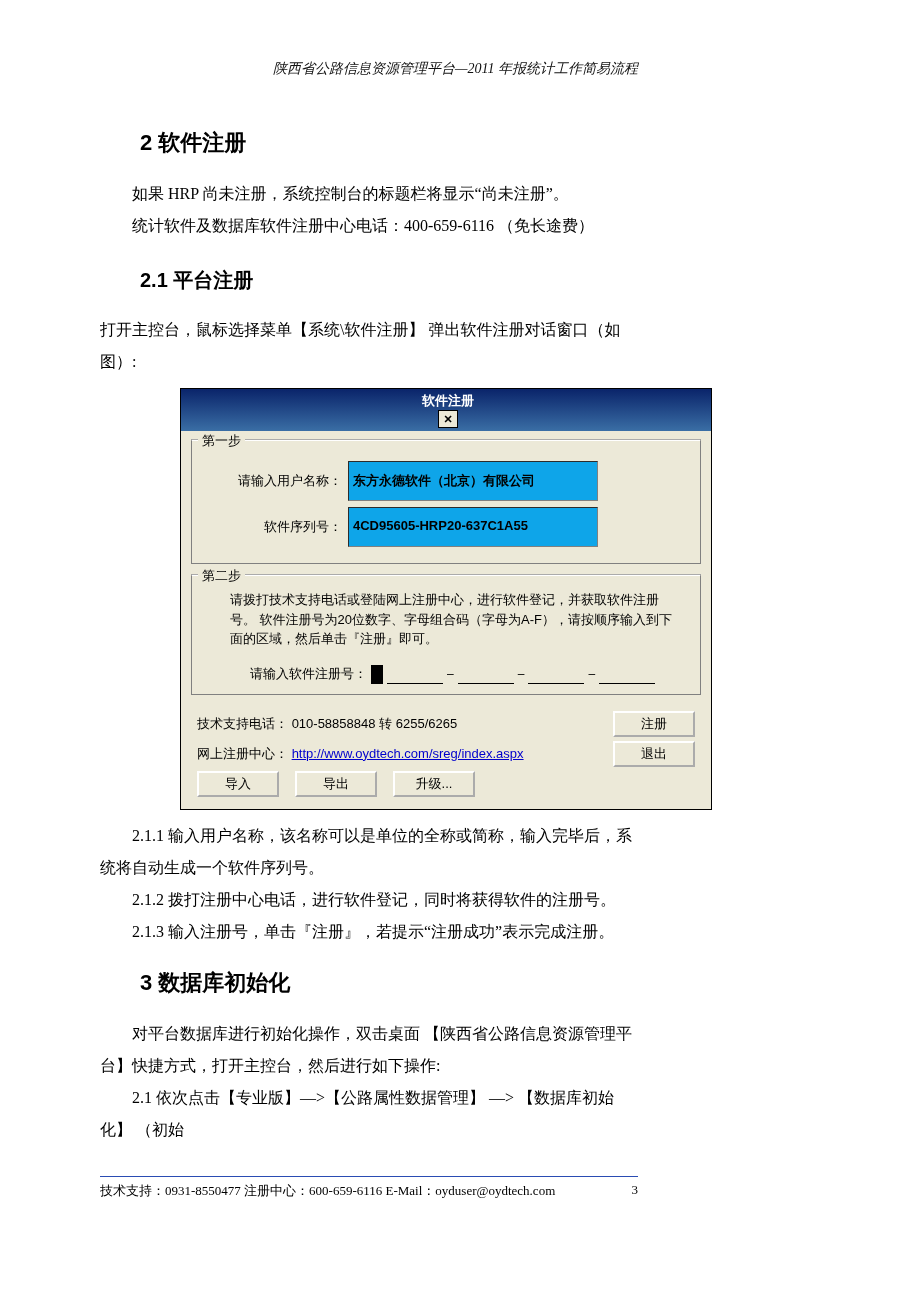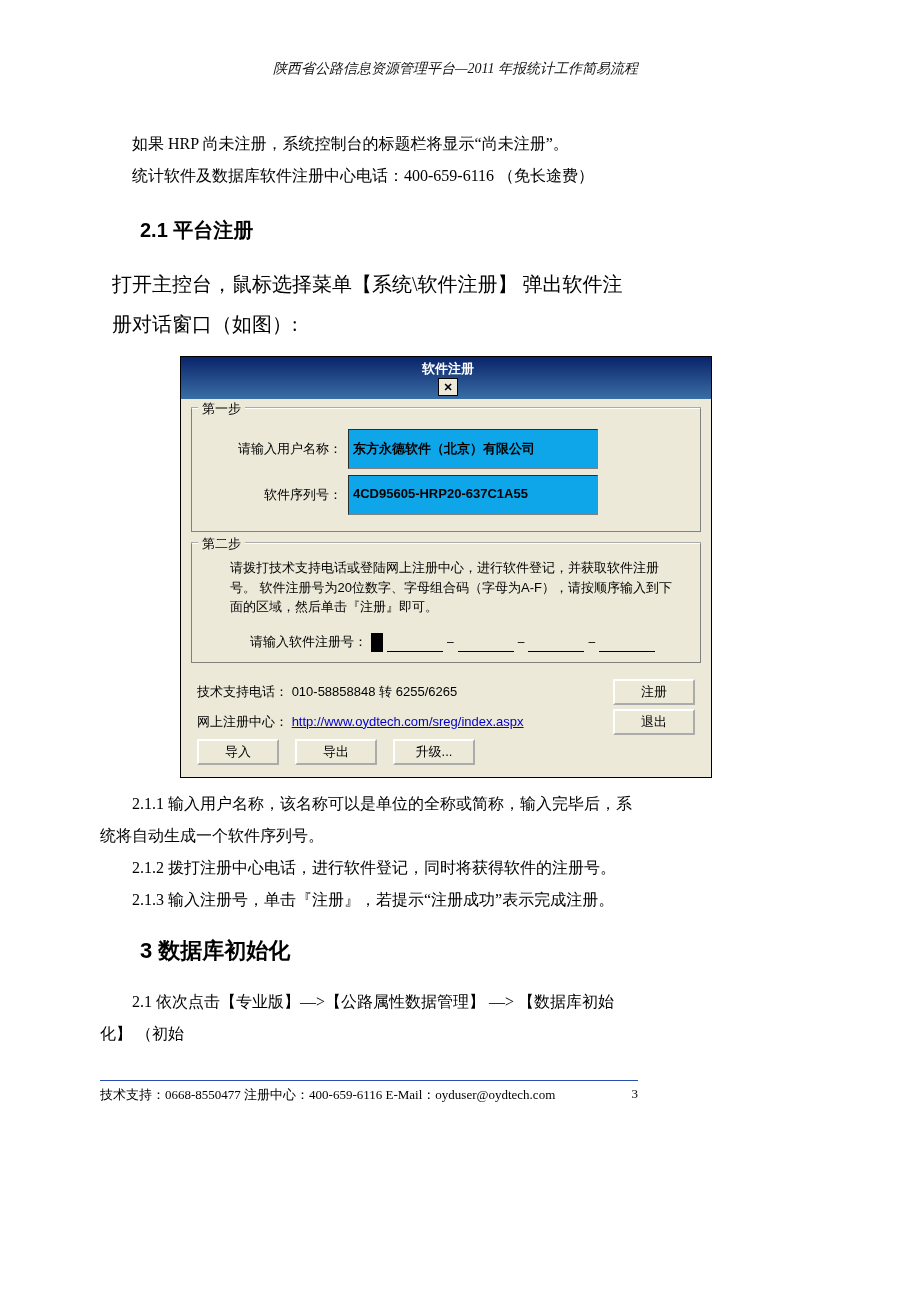--- a/index.html
+++ b/index.html
@@ -28,23 +28,23 @@
     font-weight: bold;
     margin: 20px 0 20px 40px;
   }
   .para {
     font-size: 16px;
     line-height: 2;
     text-indent: 2em;
     margin: 0;
   }
   .para-noindent {
-    font-size: 20px;
+    font-size: 16px;
     line-height: 2;
-    margin: 12px;
+    margin: 0;
   }
   .subsec-title {
     font-family: "SimHei", "黑体", sans-serif;
     font-size: 20px;
     font-weight: bold;
     margin: 25px 0 20px 40px;
   }
 
   
   .dialog-wrap {
@@ -184,20 +184,21 @@
     font-size: 13px;
     color: #000;
   }
 </style>
 </head>
 <body>
 
 <div class="page">
   <div class="header-line">陕西省公路信息资源管理平台—2011 年报统计工作简易流程</div>
 
+  <div class="sec-title">2 软件注册</div>
 
   <p class="para">如果 HRP 尚未注册，系统控制台的标题栏将显示“尚未注册”。</p>
   <p class="para">统计软件及数据库软件注册中心电话：400-659-6116 （免长途费）</p>
 
   <div class="subsec-title">2.1 平台注册</div>
 
   <p class="para-noindent" style="text-indent:0;">打开主控台，鼠标选择菜单【系统\软件注册】 弹出软件注册对话窗口（如图）:</p>
 
   <div class="dialog-wrap">
     <div class="dialog">
@@ -260,19 +261,20 @@
       </div>
     </div>
   </div>
 
   <p class="para">2.1.1 输入用户名称，该名称可以是单位的全称或简称，输入完毕后，系统将自动生成一个软件序列号。</p>
   <p class="para">2.1.2 拨打注册中心电话，进行软件登记，同时将获得软件的注册号。</p>
   <p class="para">2.1.3 输入注册号，单击『注册』，若提示“注册成功”表示完成注册。</p>
 
   <div class="sec-title">3 数据库初始化</div>
 
+  <p class="para">对平台数据库进行初始化操作，双击桌面 【陕西省公路信息资源管理平台】快捷方式，打开主控台，然后进行如下操作:</p>
   <p class="para">2.1 依次点击【专业版】—&gt;【公路属性数据管理】 —&gt; 【数据库初始化】 （初始</p>
 
   <div class="footer">
-    <span>技术支持：0668-8550477  注册中心：400-659-6116  E-Mail：oyduser@oydtech.com</span>
+    <span>技术支持：0931-8550477  注册中心：600-659-6116  E-Mail：oyduser@oydtech.com</span>
     <span>3</span>
   </div>
 </div>
 
 </body></html>

